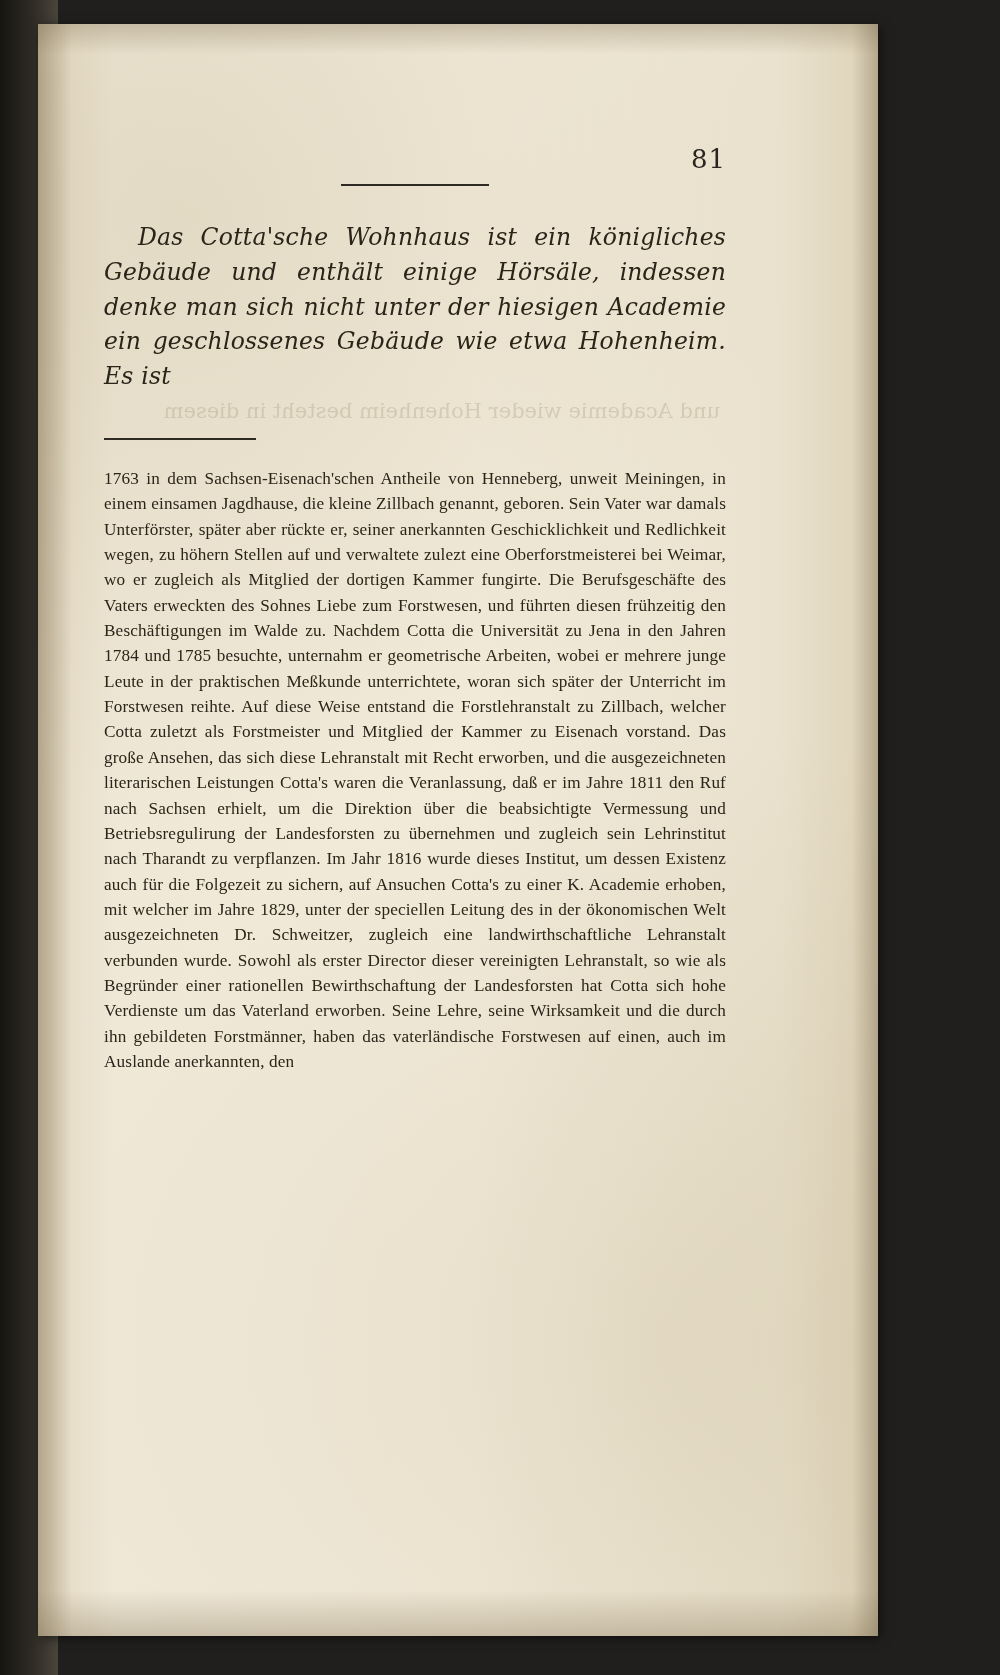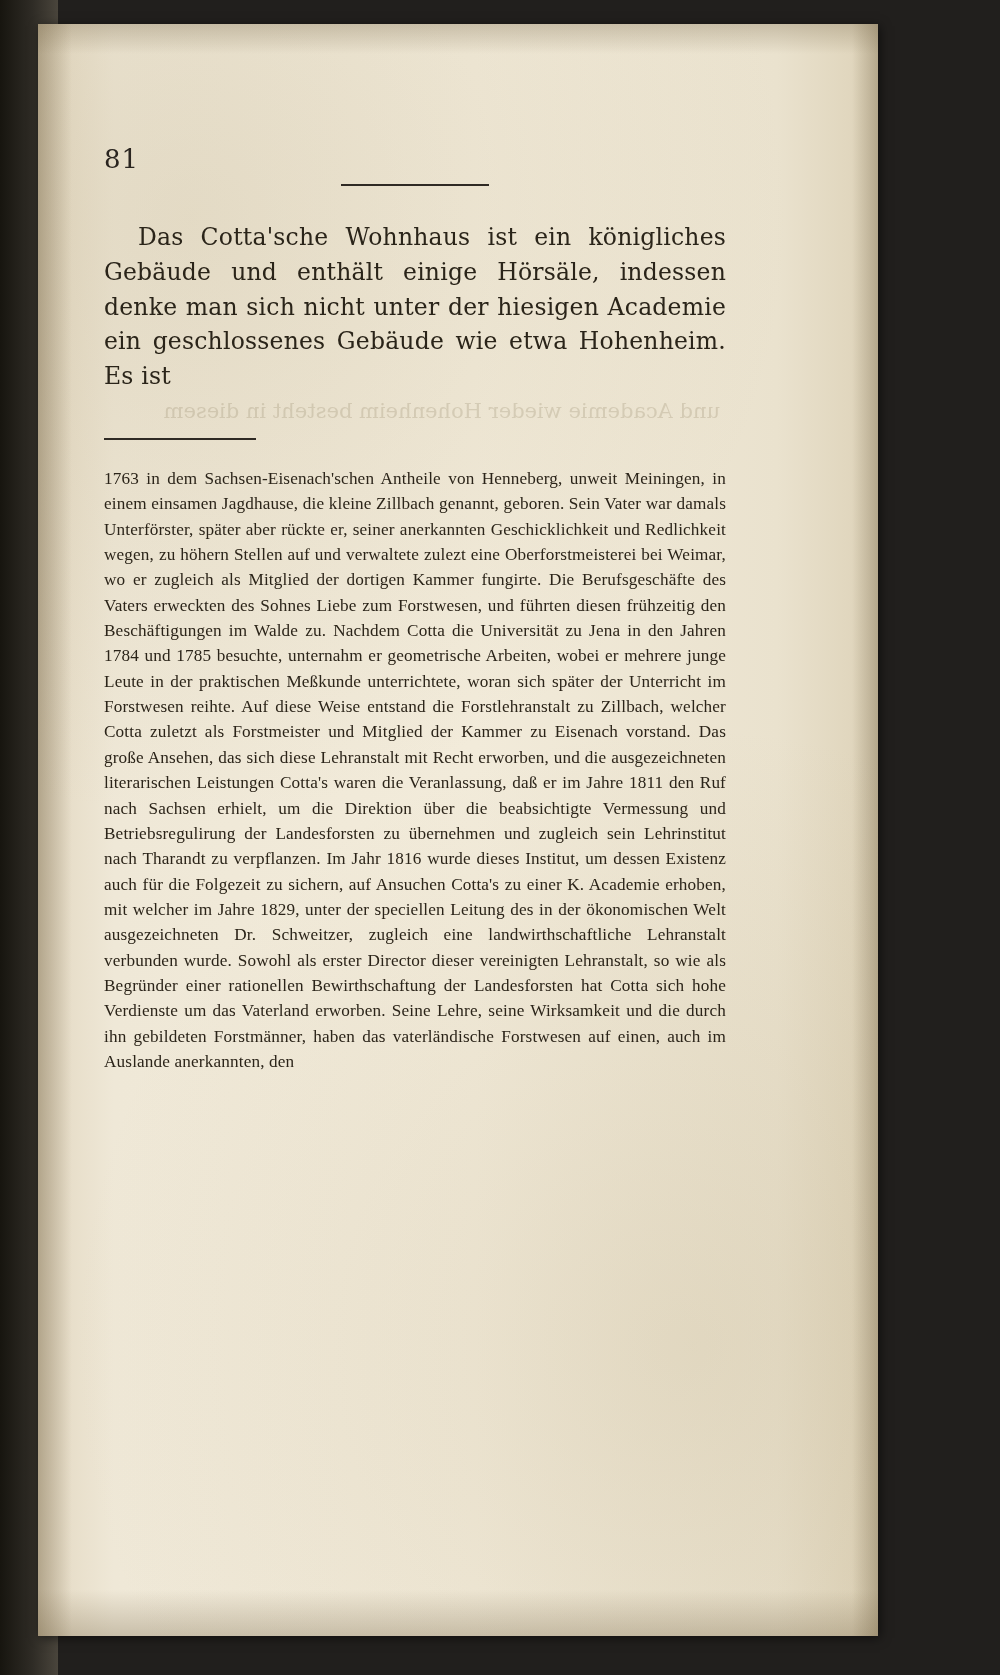--- a/index.html
+++ b/index.html
@@ -66,40 +66,41 @@
 
   
   .type-area {
     position: absolute;
     left: 66px;
     top: 120px;
     width: 622px;
   }
 
   .folio {
-    text-align: left;
+    text-align: right;
     font-size: 26px;
     letter-spacing: 1px;
     color: #2a2520;
     margin: 0 0 10px 0;
   }
   .folio-rule {
     width: 148px;
     height: 2px;
     background: #2f2a24;
     margin: 0 auto 34px auto;
   }
 
   .body-text {
     font-size: 23.5px;
     line-height: 1.48;
     color: #2a2419;
     text-align: justify;
     text-justify: inter-word;
     letter-spacing: 0.2px;
+    font-style: italic;
   }
   .body-text .indent { display: inline-block; width: 34px; }
 
   .foot-rule {
     width: 152px;
     height: 2px;
     background: #2f2a24;
     margin: 44px 0 26px 0;
   }
 

